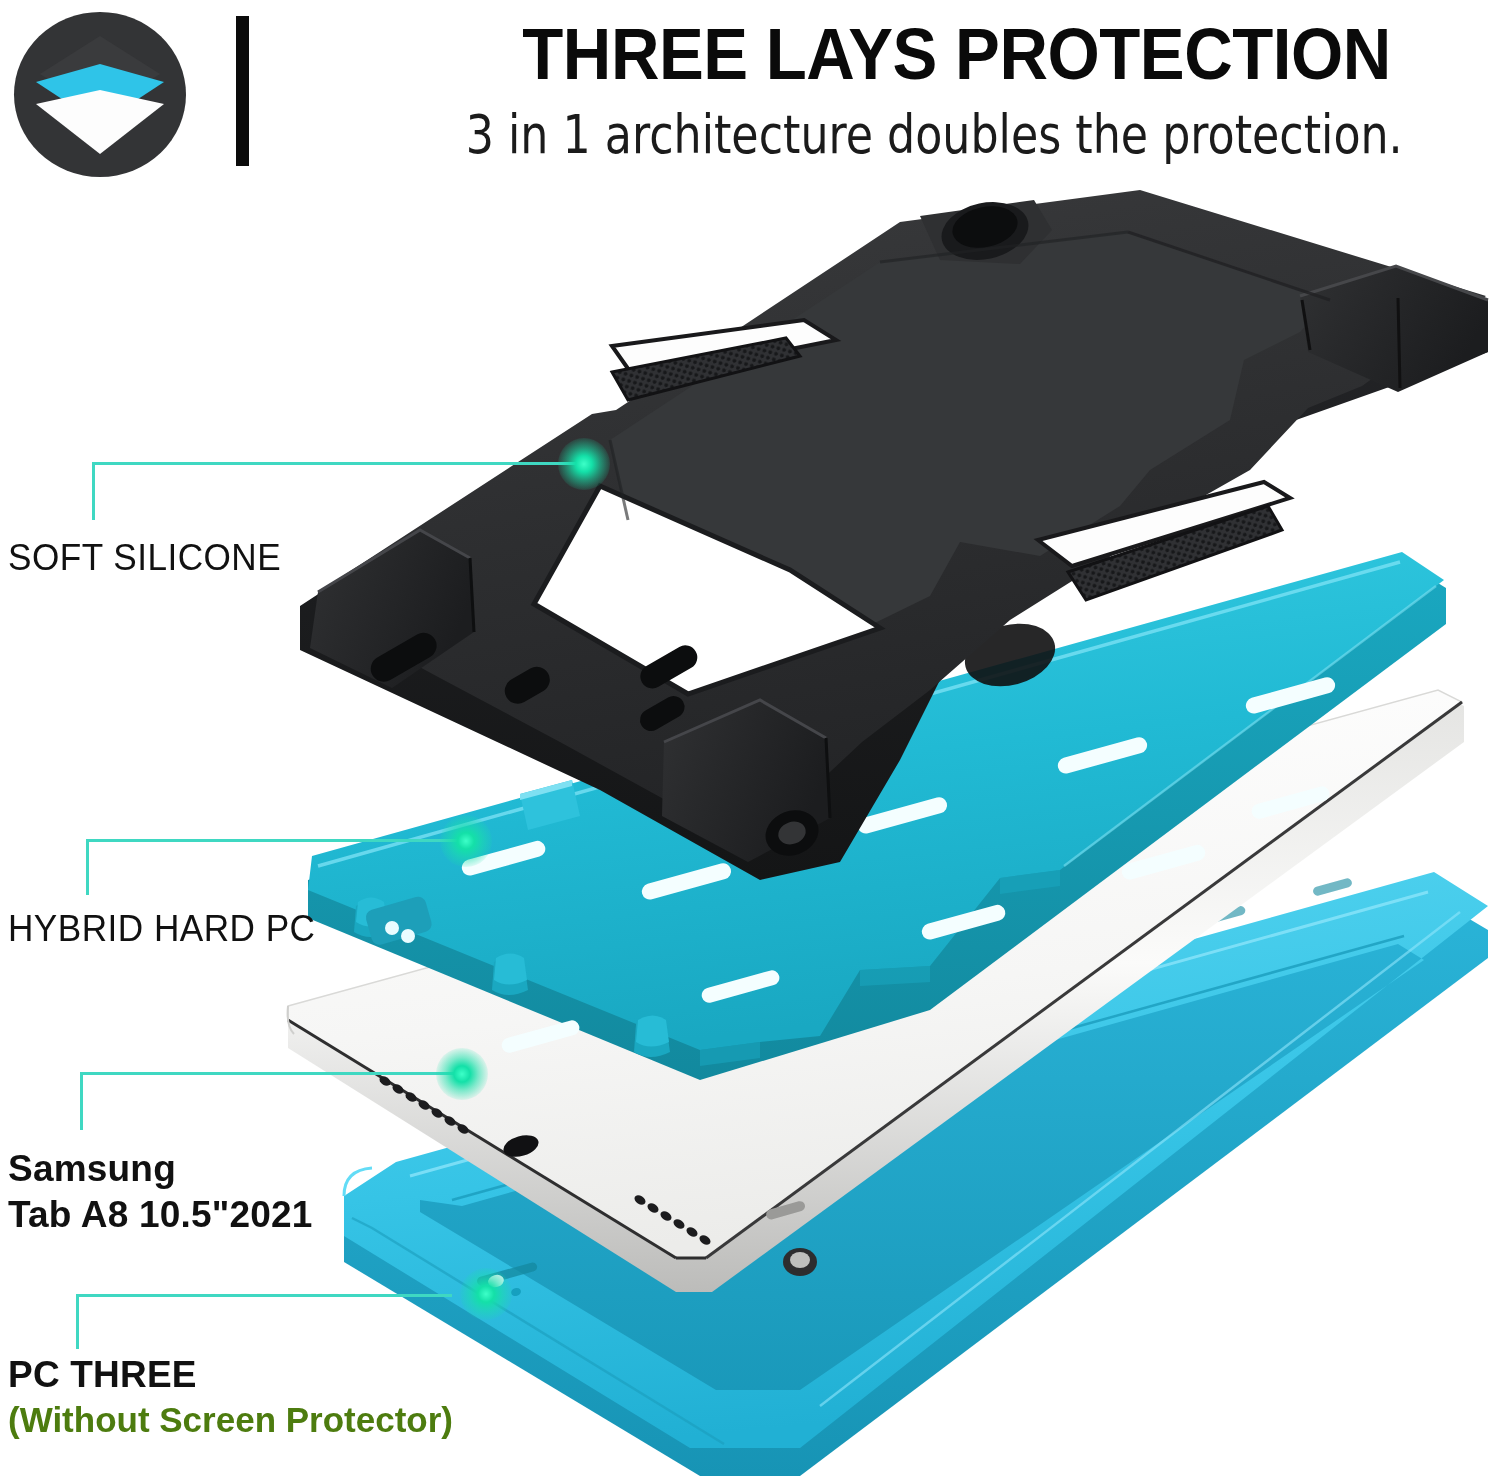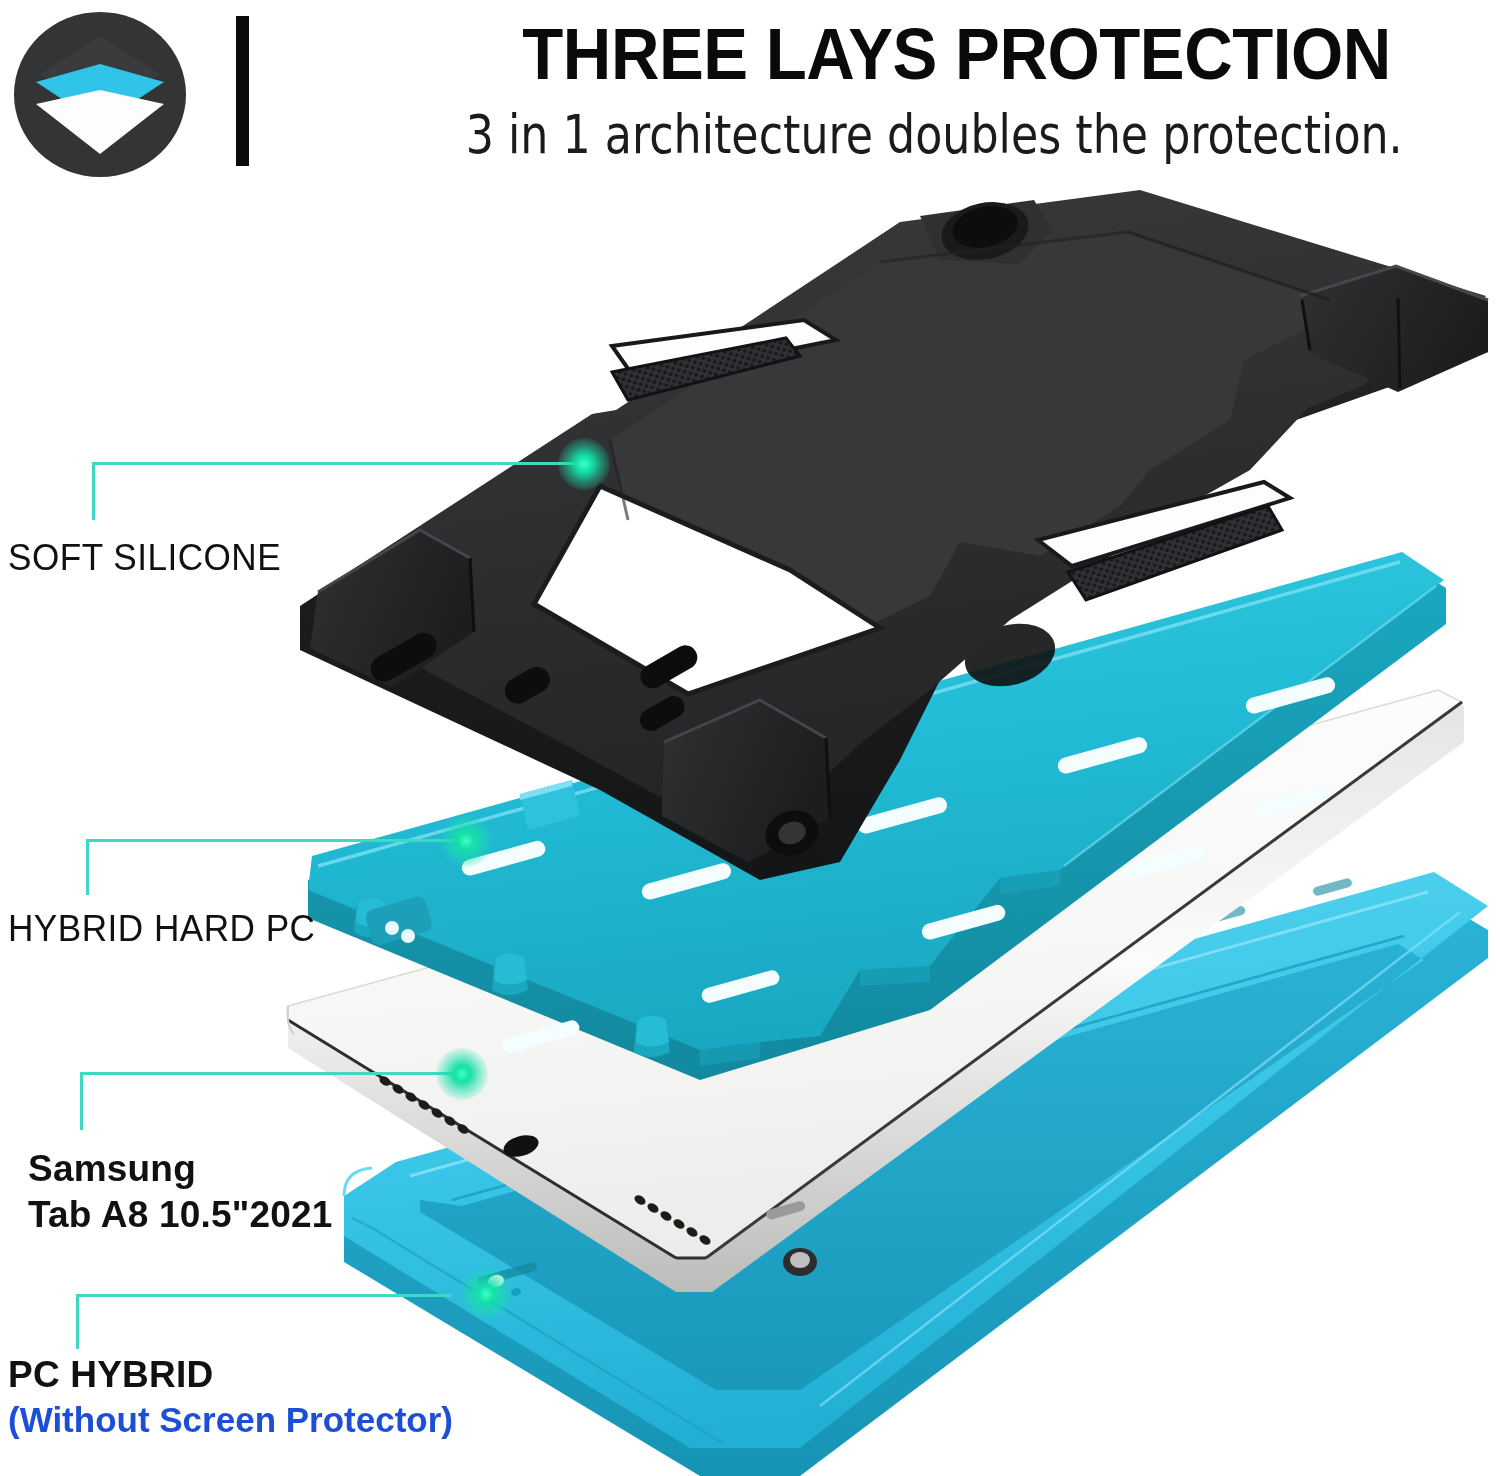--- a/index.html
+++ b/index.html
@@ -68,21 +68,21 @@
   }
   .lbl-device {
     font-size: 37px;
     font-weight: 600;
     line-height: 46px;
     letter-spacing: 0.2px;
   }
   .lbl-red {
     font-size: 35px;
     font-weight: 600;
-    color: #1d4ed8;
+    color: #4d7c0f;
     line-height: 44px;
   }
 
   
   .leader { position: absolute; }
   .leader .lh { position:absolute; height:3px; background:#3fd8c2; }
   .leader .lv { position:absolute; width:3px; background:#3fd8c2; }
   .glow {
     position: absolute;
     width: 52px; height: 52px;
@@ -356,26 +356,26 @@
     <div class="lv" style="left:0; top:0; height:56px;"></div>
   </div>
   <div class="glow" style="left:440px; top:815px;"></div>
   <div class="callout-label lbl-cap" style="left:8px; top:908px;">HYBRID HARD PC</div>
 
   <div class="leader" style="left:80px; top:1072px; width:382px; height:62px;">
     <div class="lh" style="left:0; top:0; width:378px;"></div>
     <div class="lv" style="left:0; top:0; height:58px;"></div>
   </div>
   <div class="glow" style="left:436px; top:1048px;"></div>
-  <div class="callout-label lbl-device" style="left:8px; top:1146px;margin-left:20px;">
+  <div class="callout-label lbl-device" style="left:8px; top:1146px;">
     <div>Samsung</div>
     <div>Tab A8 10.5"2021</div>
   </div>
 
   <div class="leader" style="left:76px; top:1294px; width:380px; height:59px;">
     <div class="lh" style="left:0; top:0; width:376px;"></div>
     <div class="lv" style="left:0; top:0; height:55px;"></div>
   </div>
   <div class="glow" style="left:460px; top:1268px;"></div>
-  <div class="callout-label lbl-device" style="left:8px; top:1352px;">PC HYBRID</div>
+  <div class="callout-label lbl-device" style="left:8px; top:1352px;">PC THREE</div>
   <div class="callout-label lbl-red" style="left:8px; top:1398px;">(Without Screen Protector)</div>
 
 </div>
 
 </body></html>

